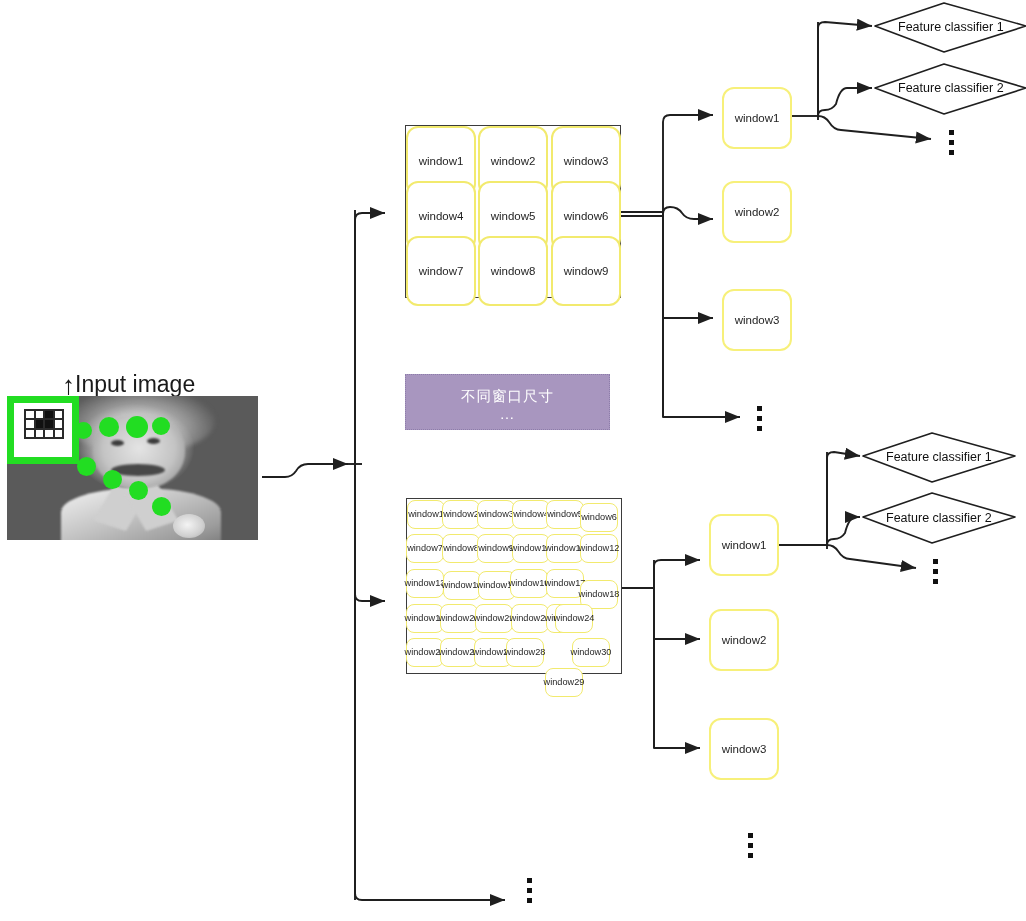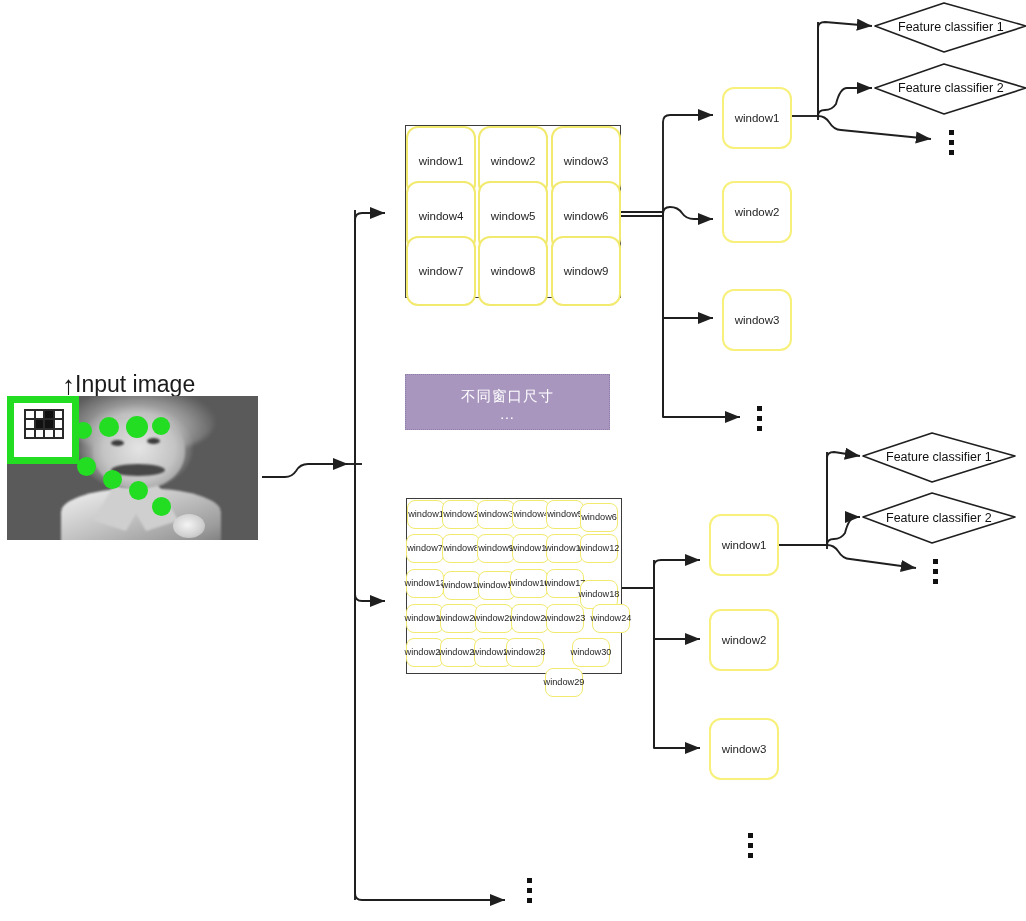--- a/index.html
+++ b/index.html
@@ -381,21 +381,21 @@
     <div class="winbox" style="left:478px;top:571px;">window15</div>
     <div class="winbox" style="left:510px;top:569px;">window16</div>
     <div class="winbox" style="left:546px;top:569px;">window17</div>
     <div class="winbox" style="left:580px;top:569px;margin-top:11px;">window18</div>
 
     <div class="winbox" style="left:406px;top:604px;">window19</div>
     <div class="winbox" style="left:440px;top:604px;">window20</div>
     <div class="winbox" style="left:475px;top:604px;">window21</div>
     <div class="winbox" style="left:511px;top:604px;">window22</div>
     <div class="winbox" style="left:546px;top:604px;">window23</div>
-    <div class="winbox" style="left:592px;top:604px;">window24</div>
+    <div class="winbox" style="left:555px;top:604px;">window24</div>
 
     <div class="winbox" style="left:406px;top:638px;">window25</div>
     <div class="winbox" style="left:440px;top:638px;">window26</div>
     <div class="winbox" style="left:474px;top:638px;">window27</div>
     <div class="winbox" style="left:506px;top:638px;">window28</div>
     <div class="winbox" style="left:545px;top:668px;">window29</div>
     <div class="winbox" style="left:572px;top:638px;">window30</div>
   </div>
 
   <div class="bigwin" style="left:722px;top:87px;">window1</div>

